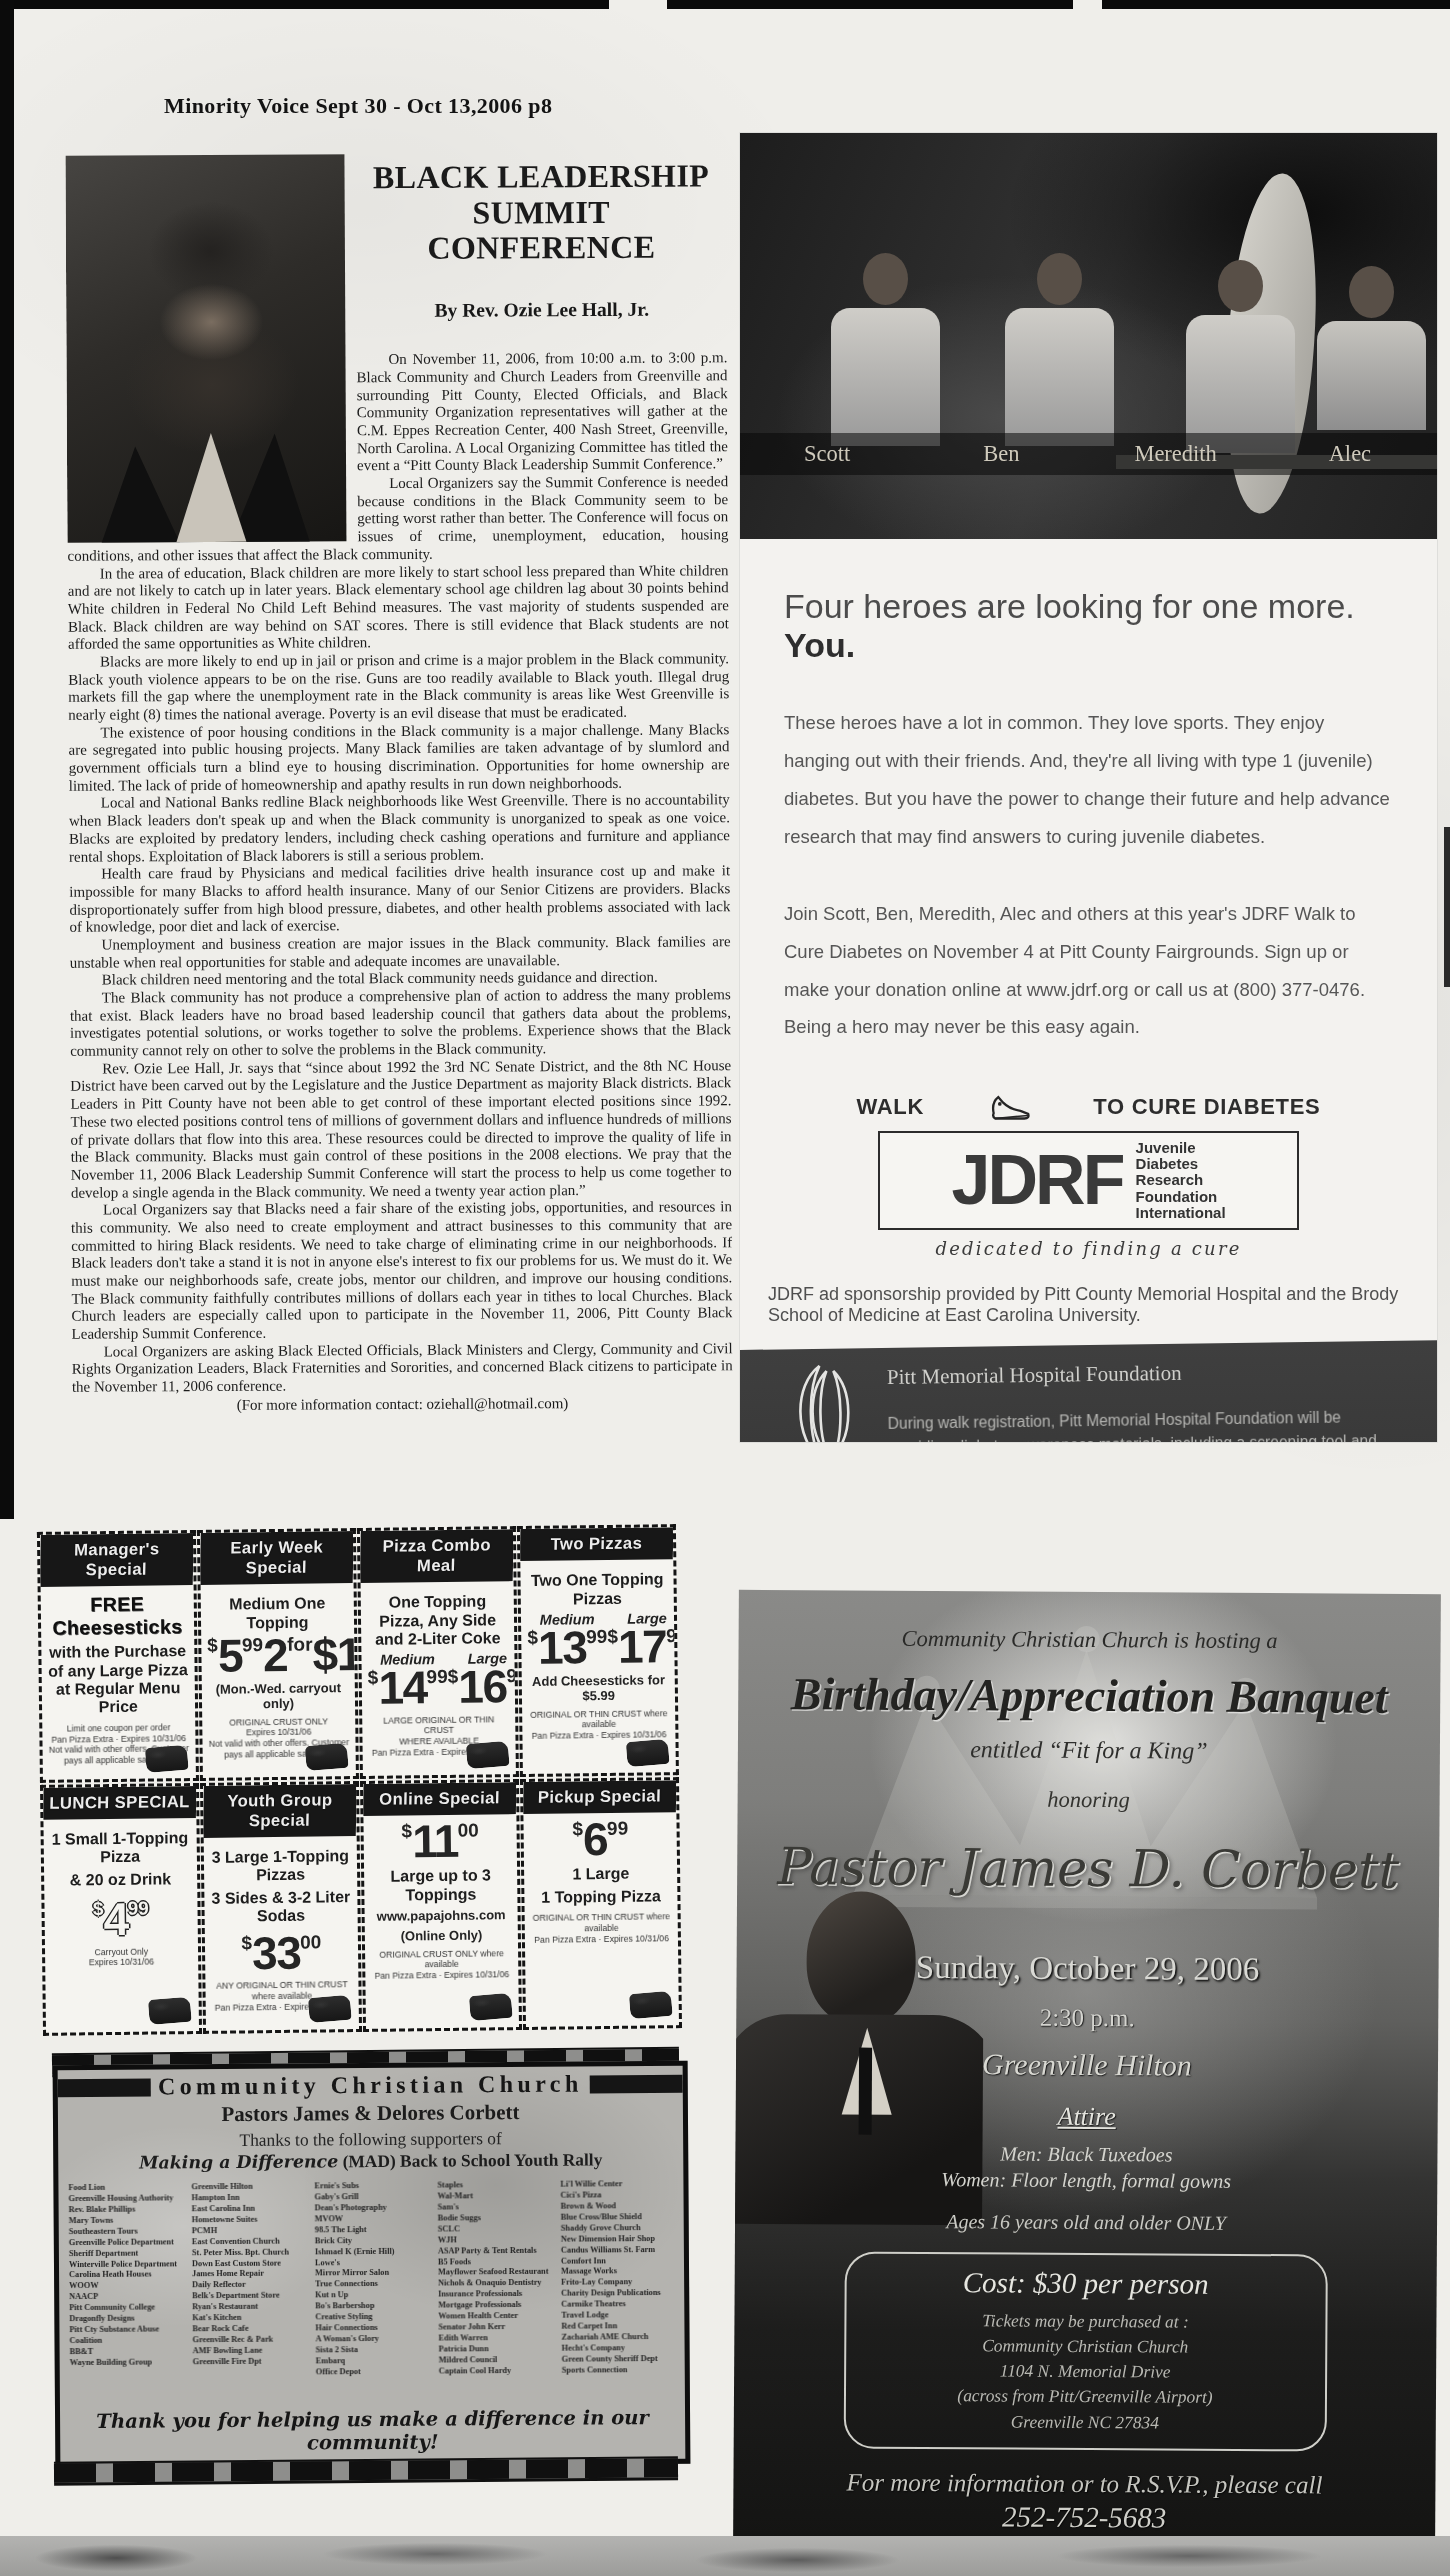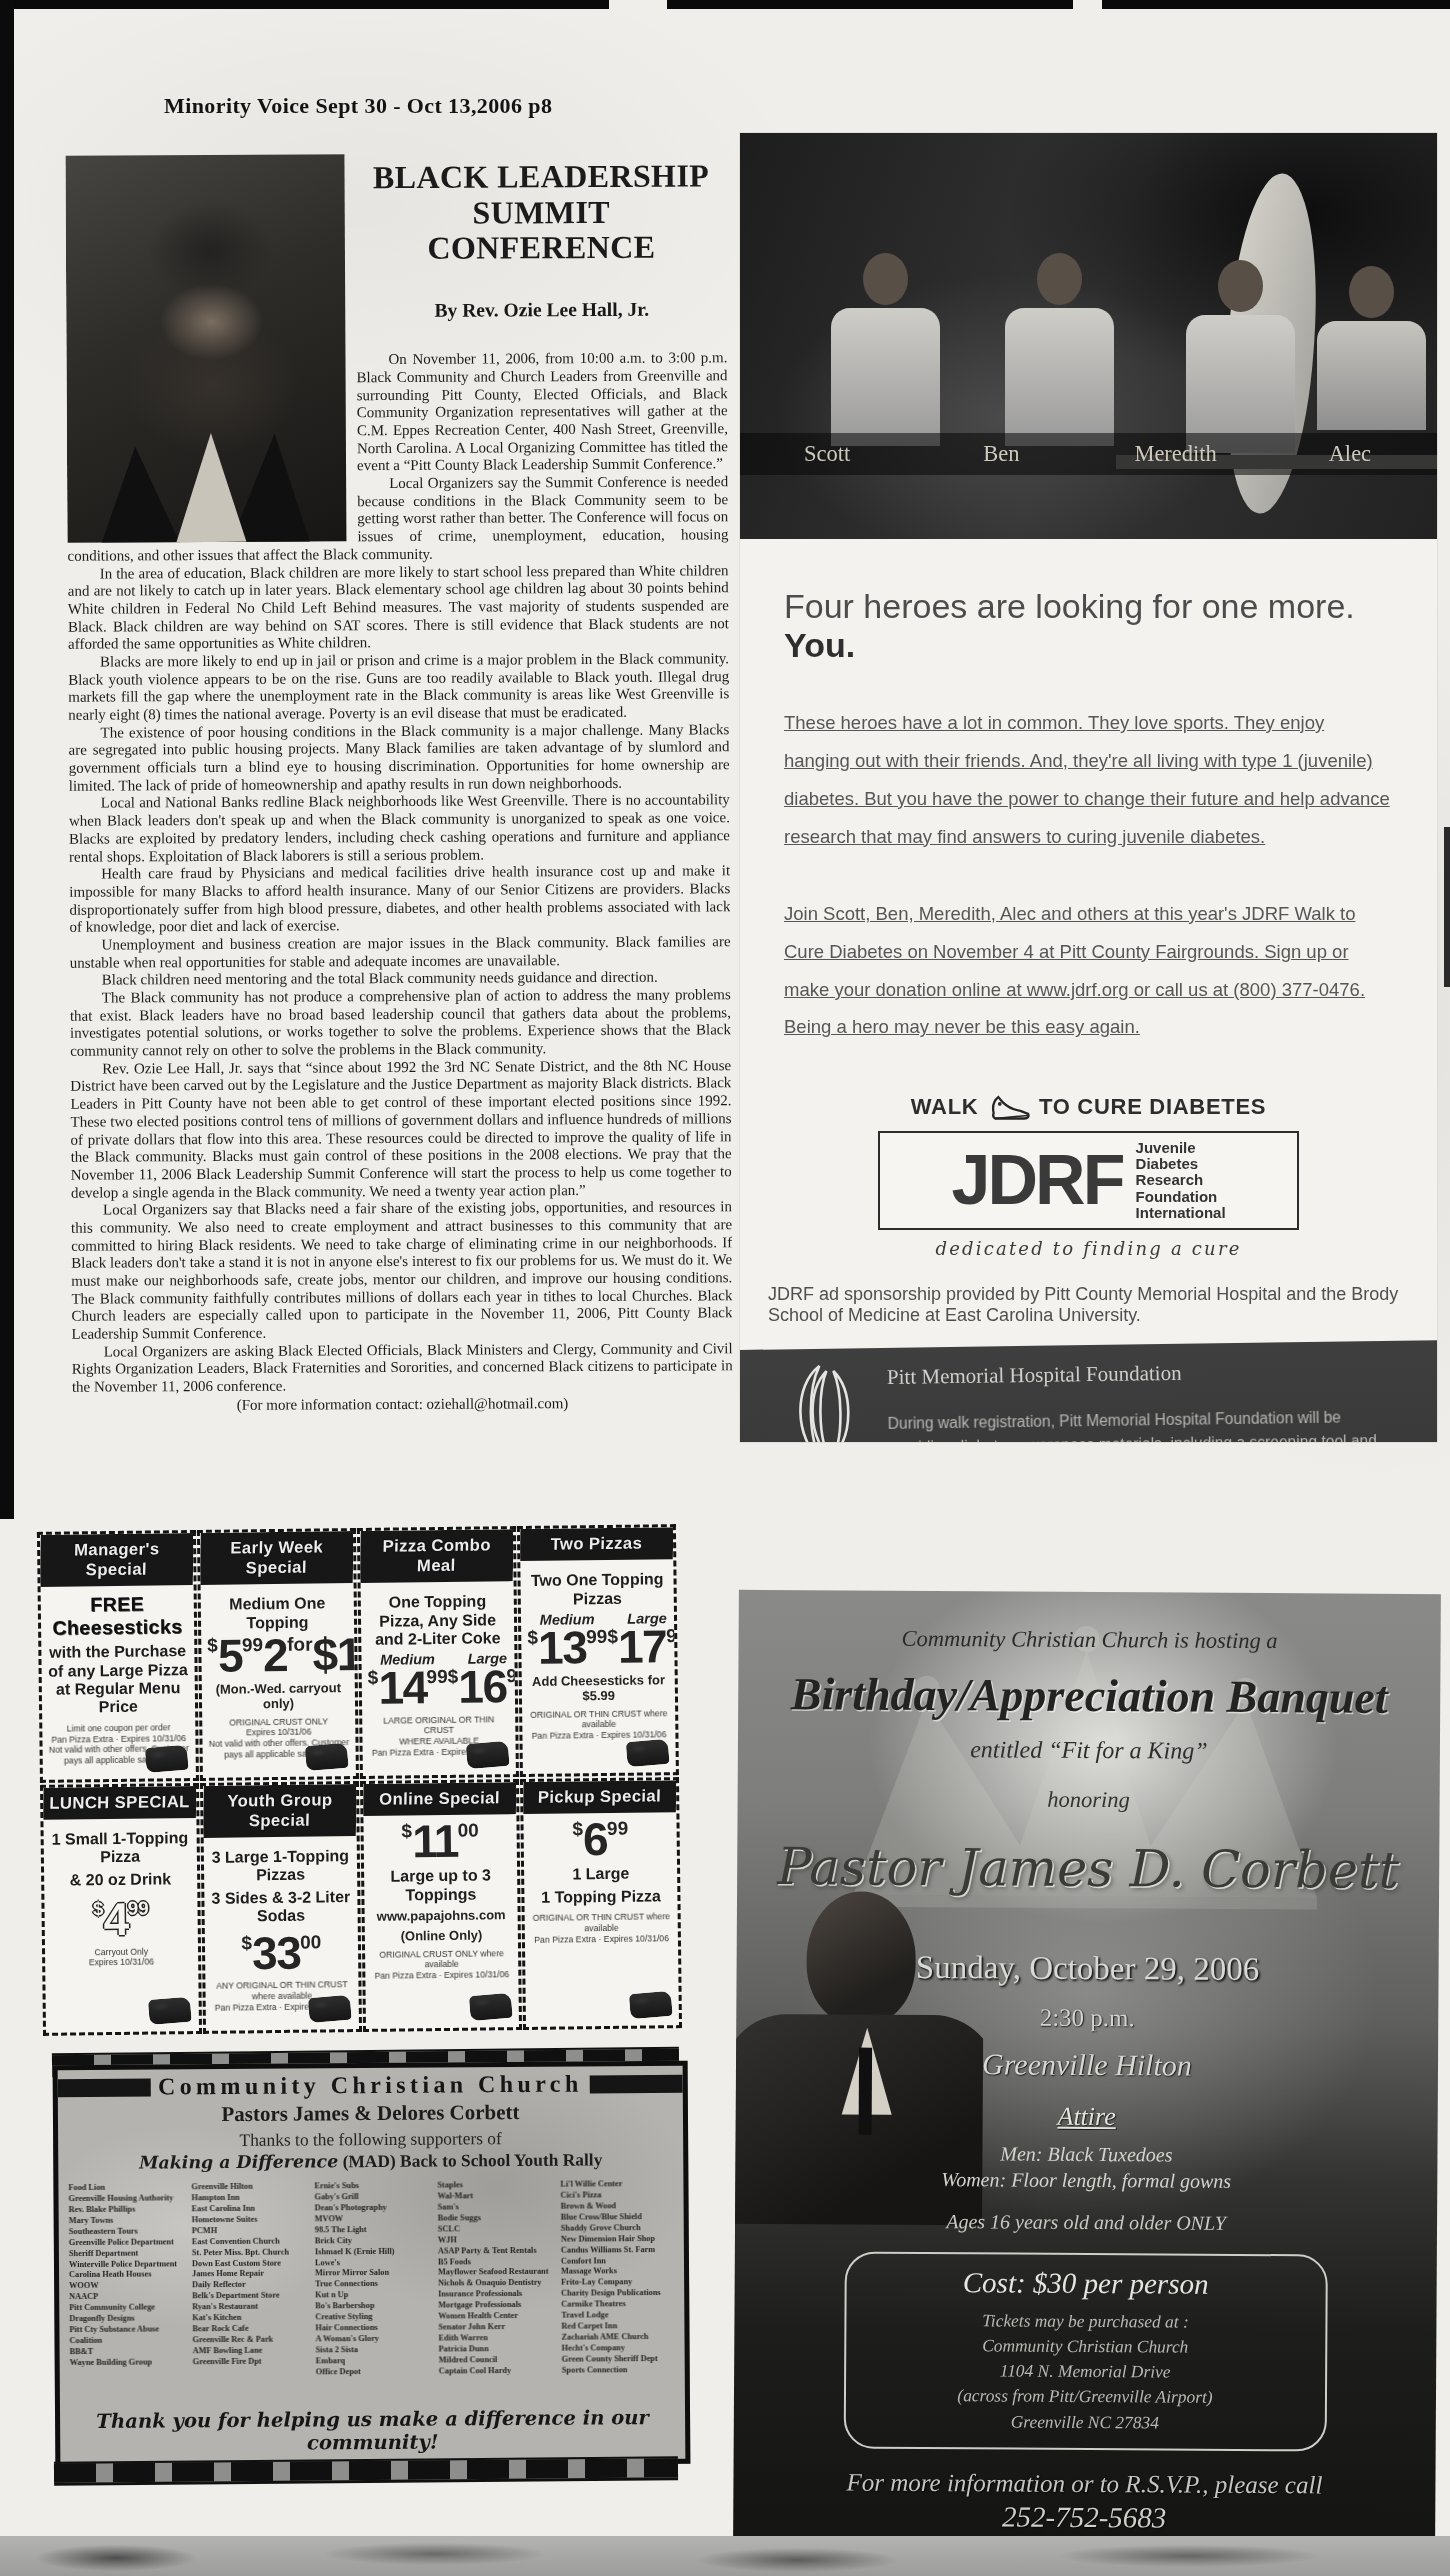--- a/index.html
+++ b/index.html
@@ -57,23 +57,23 @@
   .fig1{left:87px;} .fig2{left:261px;} .fig3{left:442px;bottom:86px;} .fig4{left:573px;bottom:109px;}
   .fig4 .tee{height:109px;background:linear-gradient(#c6c4bf,#8e8e8e);}
   .surfboard{position:absolute;right:123px;top:40px;width:86px;height:341px;border-radius:44px/170px;
     background:linear-gradient(100deg,#d6d4cd,#a09e98);transform:rotate(4deg);}
   .bench{position:absolute;right:0;bottom:70px;width:46%;height:14.5px;background:#6f6f6c;}
   .hero-names{position:absolute;left:0;bottom:64px;width:100%;height:42px;background:rgba(8,8,8,.55);
     display:flex;align-items:center;color:#cfcabc;font-size:22.5px;justify-content:center;}
   .hero-names span{flex:1;text-align:center;}
   .jdrf-headline{margin:48px 44px 0;font-size:34px;color:#4c4c4c;font-family:"Liberation Sans",sans-serif;}
   .jdrf-headline b{color:#2e2e2e;}
-  .jdrf-p{margin:39px 44px 0;font-size:18.5px;line-height:2.05;color:#565656;font-family:"Liberation Sans",sans-serif;text-decoration:underline;}
+  .jdrf-p{margin:39px 44px 0;font-size:18.5px;line-height:2.05;color:#565656;font-family:"Liberation Sans",sans-serif;}
   .jdrf-logo-block{margin:45px auto 0;width:464px;text-align:center;font-family:"Liberation Sans",sans-serif;}
-  .walk-row{display:flex;align-items:center;justify-content:center;gap:7.3px;font-size:22px;font-weight:bold;color:#2d2d2d;letter-spacing:0.7px;}
+  .walk-row{display:flex;align-items:center;justify-content:space-between;gap:7.3px;font-size:22px;font-weight:bold;color:#2d2d2d;letter-spacing:0.7px;}
   .walk-row svg{width:46px;height:32px;}
   .jdrf-box{margin:7.3px auto 0;width:406px;border:2.9px solid #2c2c2c;background:#f6f5f2;display:flex;align-items:center;justify-content:center;gap:13px;padding:7.3px 5.8px;}
   .jdrf-big{font-size:70px;font-weight:bold;letter-spacing:-2.9px;color:#3a3a3a;line-height:.9;}
   .jdrf-stack{text-align:left;font-size:15px;font-weight:bold;line-height:1.08;color:#333;}
   .jdrf-tagline{margin-top:7.3px;font-size:18px;font-style:italic;letter-spacing:2.2px;color:#3b3b3b;font-family:"DejaVu Serif",serif;}
   .jdrf-sponsor{margin:25px 28px 0;font-size:18px;color:#4f4f4f;font-family:"Liberation Sans",sans-serif;}
   .pmhf-band{position:relative;margin:19px 0 0 -4.4px;width:103%;height:190px;background:linear-gradient(#3f3f3f,#343434);
     transform:rotate(-.8deg);color:#c9c9c9;font-family:"Liberation Sans",sans-serif;padding:13px 0 0 0;}
   .pmhf-logo{position:absolute;left:41px;top:10px;}
   .pmhf-name{margin:4.4px 0 0 152px;font-size:21px;font-family:"Liberation Serif",serif;color:#cfcfcb;}

